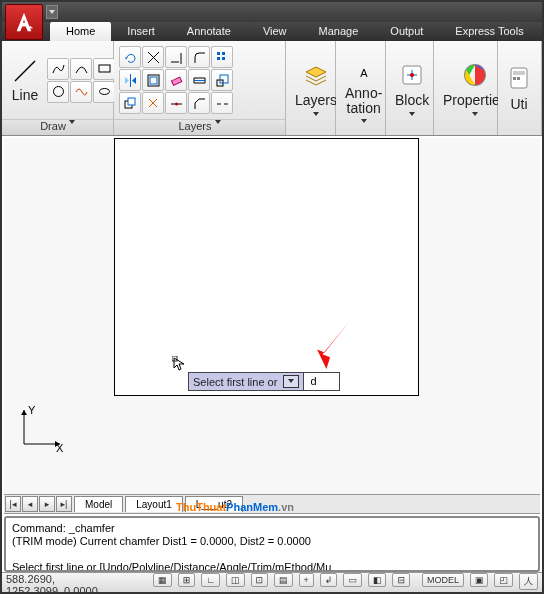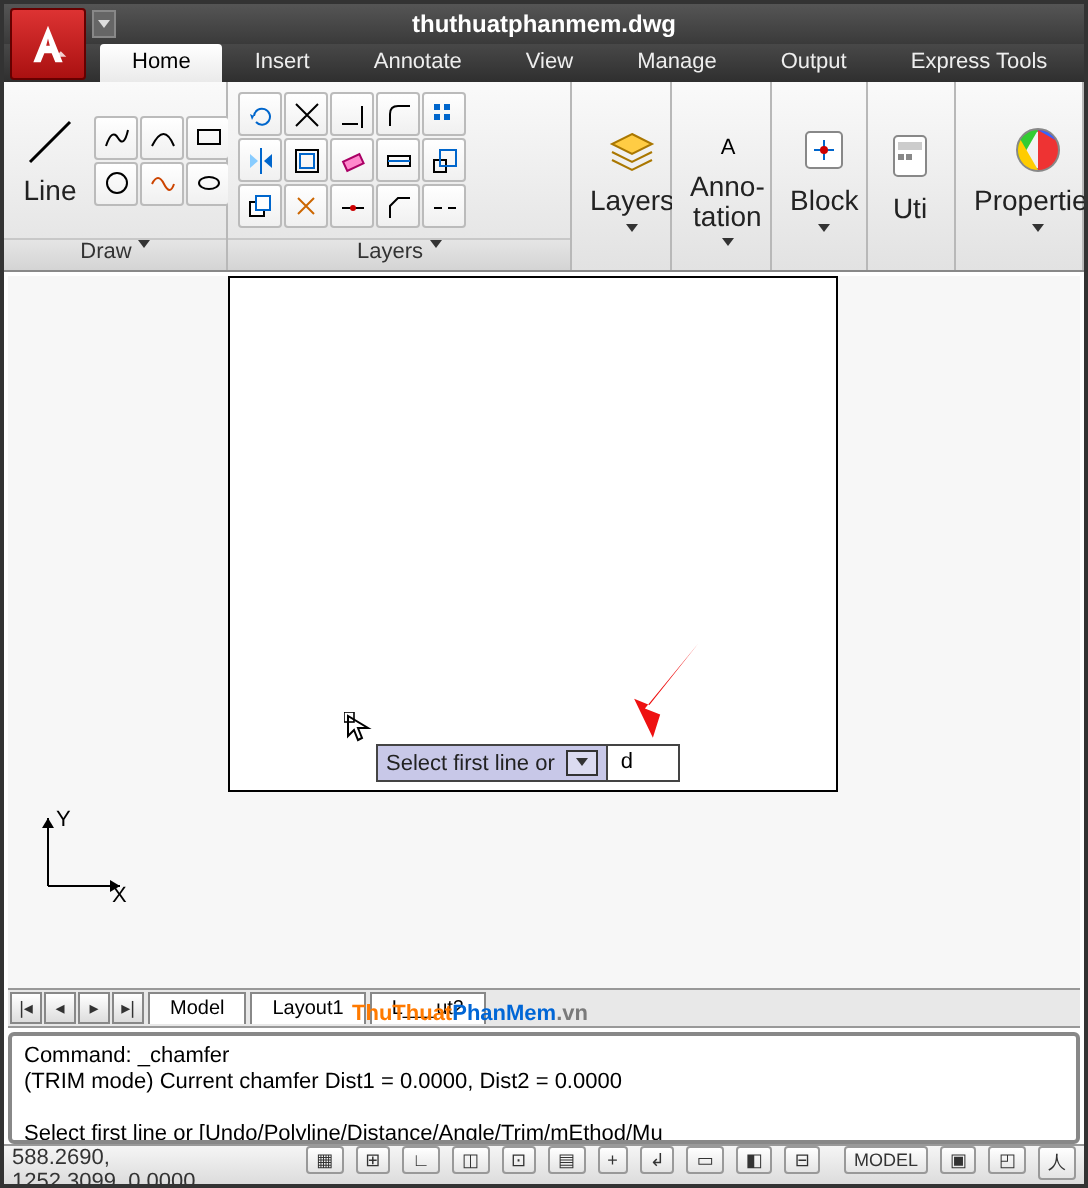--- a/index.html
+++ b/index.html
@@ -48,21 +48,20 @@
 <body>
 
 <div class="titlebar">
   <div class="app-btn">
     <svg class="app-A" viewBox="0 0 24 24">
         <path d="M4 22 L12 2 L20 22 L16 22 L14 17 L10 17 L8 22 Z M11 13 L13 13 L12 9 Z" fill="#fff"></path>
         <path d="M16 19 L22 19 L19 16 Z" fill="#fff" opacity=".8"></path>
       </svg>
   </div>
   <div class="qat-drop"></div>
-  <span class="titlebar-text">thuthuatphanmem.dwg</span>
 </div>
 
 <div class="tabstrip">
   <div class="tab active">Home</div>
   <div class="tab">Insert</div>
   <div class="tab">Annotate</div>
   <div class="tab">View</div>
   <div class="tab">Manage</div>
   <div class="tab">Output</div>
   <div class="tab">Express Tools</div>
@@ -244,45 +243,45 @@
       <svg width="30" height="30" viewBox="0 0 30 30">
             <rect x="6" y="6" width="18" height="18" rx="2" stroke="#888" fill="#fff"></rect>
             <path d="M10 15h10M15 10v10" stroke="#06c"></path>
             <circle cx="15" cy="15" r="2" fill="#c00"></circle>
           </svg>
       <span class="biglbl">Block</span>
           <span class="pt-drop"></span>
     </div>
       </div>
   </div>
-  <div class="panel" style="flex:1">
-    <div class="panel-body">
-        <div class="bigbtn">
-      <svg width="24" height="30" viewBox="0 0 24 30">
-            <rect x="4" y="4" width="16" height="20" rx="2" stroke="#888" fill="#fff"></rect>
-            <rect x="6" y="7" width="12" height="4" fill="#ccc"></rect>
-            <rect x="6" y="13" width="3" height="3" fill="#888"></rect>
-            <rect x="10" y="13" width="3" height="3" fill="#888"></rect>
-          </svg>
-      <span class="biglbl">Uti</span>
-    </div>
-      </div>
-  </div>
   <div class="panel" style="width:64px">
     <div class="panel-body">
         <div class="bigbtn">
       <svg width="30" height="30" viewBox="0 0 30 30">
             <circle cx="15" cy="15" r="10" fill="none" stroke="#888" stroke-width="2"></circle>
             <path d="M15 5a10 10 0 0 1 0 20z" fill="#e33"></path>
             <path d="M15 5a10 10 0 0 0-8.66 15" fill="#3c3"></path>
             <path d="M15 25a10 10 0 0 1-8.66-15" fill="#fc0"></path>
             <path d="M15 5a10 10 0 0 1 8.66 5" fill="#36f"></path>
           </svg>
       <span class="biglbl">Properties</span>
           <span class="pt-drop"></span>
+    </div>
+      </div>
+  </div>
+  <div class="panel" style="flex:1">
+    <div class="panel-body">
+        <div class="bigbtn">
+      <svg width="24" height="30" viewBox="0 0 24 30">
+            <rect x="4" y="4" width="16" height="20" rx="2" stroke="#888" fill="#fff"></rect>
+            <rect x="6" y="7" width="12" height="4" fill="#ccc"></rect>
+            <rect x="6" y="13" width="3" height="3" fill="#888"></rect>
+            <rect x="10" y="13" width="3" height="3" fill="#888"></rect>
+          </svg>
+      <span class="biglbl">Uti</span>
     </div>
       </div>
   </div>
 </div>
 
 <div class="drawing">
   <div class="drawrect"></div>
   <svg class="cursor" viewBox="0 0 16 16">
       <path d="M2 2l0 10 3-3 2 5 2-1-2-5 5 0z" fill="#fff" stroke="#000" stroke-width="1"></path>
       <rect x="0" y="0" width="5" height="5" fill="none" stroke="#000" stroke-width="0.8"></rect>

